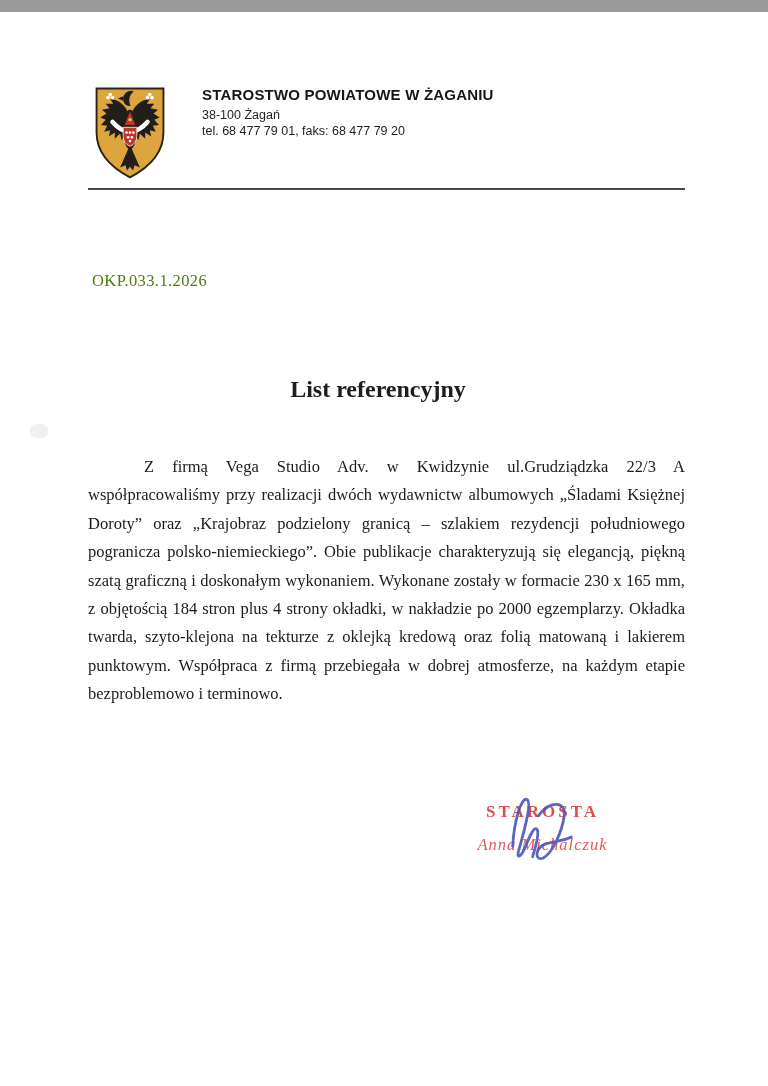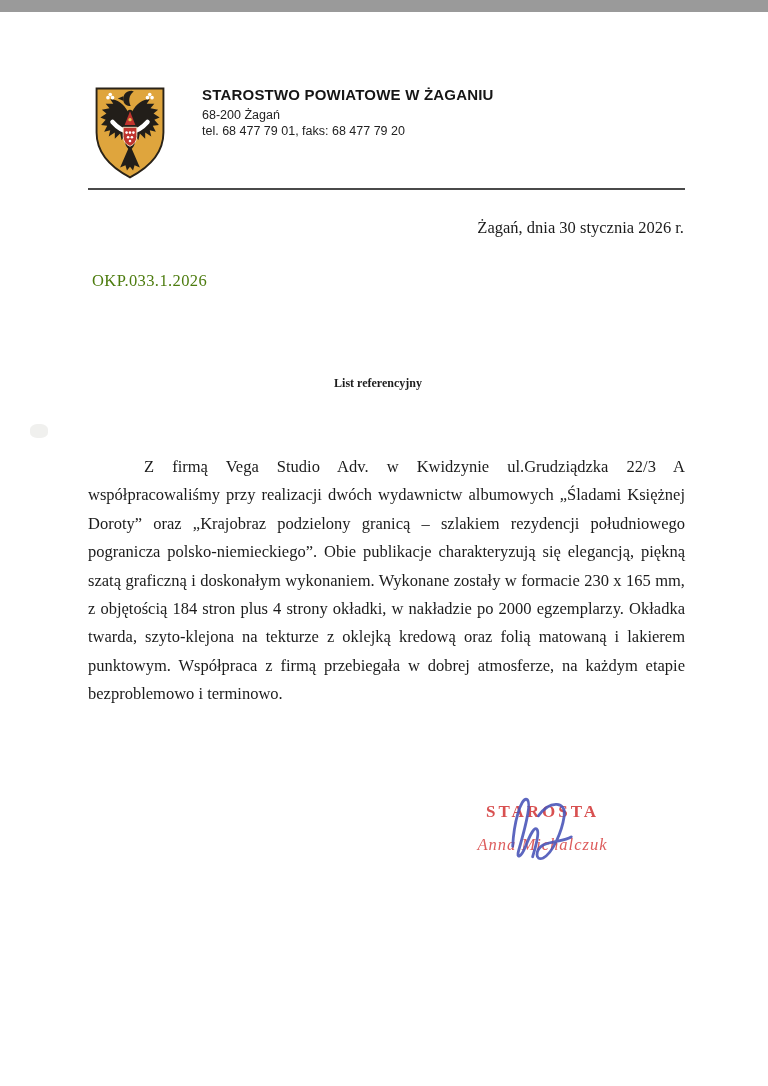--- a/index.html
+++ b/index.html
@@ -31,21 +31,21 @@
     position:absolute;top:206px;right:84px;
     font-size:16.5px;color:#1b1b1b;
   }
   .ref-number{
     position:absolute;left:92px;top:259px;
     font-size:16.5px;letter-spacing:.4px;color:#4d7c0f;
   }
   
   .letter-title{
     position:absolute;left:88px;top:364px;width:580px;
-    text-align:center;font-weight:bold;font-size:12px;color:#1d1d1d;
+    text-align:center;font-weight:bold;font-size:24px;color:#1d1d1d;
   }
   
   .body-text{
     position:absolute;left:88px;top:441px;width:597px;
     font-size:16.5px;line-height:28.4px;
     text-align:justify;
   }
   .body-text p{margin:0;text-indent:56px;}
   
   .signature-block{
@@ -114,30 +114,29 @@
             <circle cx="50" cy="62" r="1.7"></circle>
             <circle cx="54.5" cy="62" r="1.7"></circle>
           <circle cx="47.5" cy="68" r="1.7"></circle>
             <circle cx="52.5" cy="68" r="1.7"></circle>
             <circle cx="50" cy="73" r="1.7"></circle>
         </g>
       </svg>
     </div>
     <div class="head-text">
       <div class="org-name">STAROSTWO POWIATOWE W ŻAGANIU</div>
-      <div class="addr">68-200 Żagań</div>
+      <div class="addr">38-100 Żagań</div>
       <div class="addr">tel. 68 477 79 01, faks: 68 477 79 20</div>
     </div>
   </div>
 
   <div class="divider"></div>
 
   <div class="scan-artifact"></div>
 
-  <div class="date-line">Żagań, dnia 30 stycznia 2026 r.</div>
   <div class="ref-number">OKP.033.1.2026</div>
 
   <div class="letter-title">List referencyjny</div>
 
   <div class="body-text">
     <p>Z firmą Vega Studio Adv. w Kwidzynie ul.Grudziądzka 22/3 A współpracowaliśmy przy realizacji dwóch wydawnictw albumowych „Śladami Księżnej Doroty” oraz „Krajobraz podzielony granicą – szlakiem rezydencji południowego pogranicza polsko-niemieckiego”. Obie publikacje charakteryzują się elegancją, piękną szatą graficzną  i doskonałym wykonaniem. Wykonane zostały w formacie 230 x 165 mm, z objętością 184 stron plus 4 strony okładki, w nakładzie po 2000 egzemplarzy. Okładka twarda, szyto-klejona  na tekturze z oklejką kredową oraz folią matowaną i lakierem punktowym. Współpraca z firmą przebiegała w dobrej atmosferze, na każdym etapie bezproblemowo i terminowo.</p>
   </div>
 
   <div class="signature-block">
     <div class="signature-role">STAROSTA</div>

